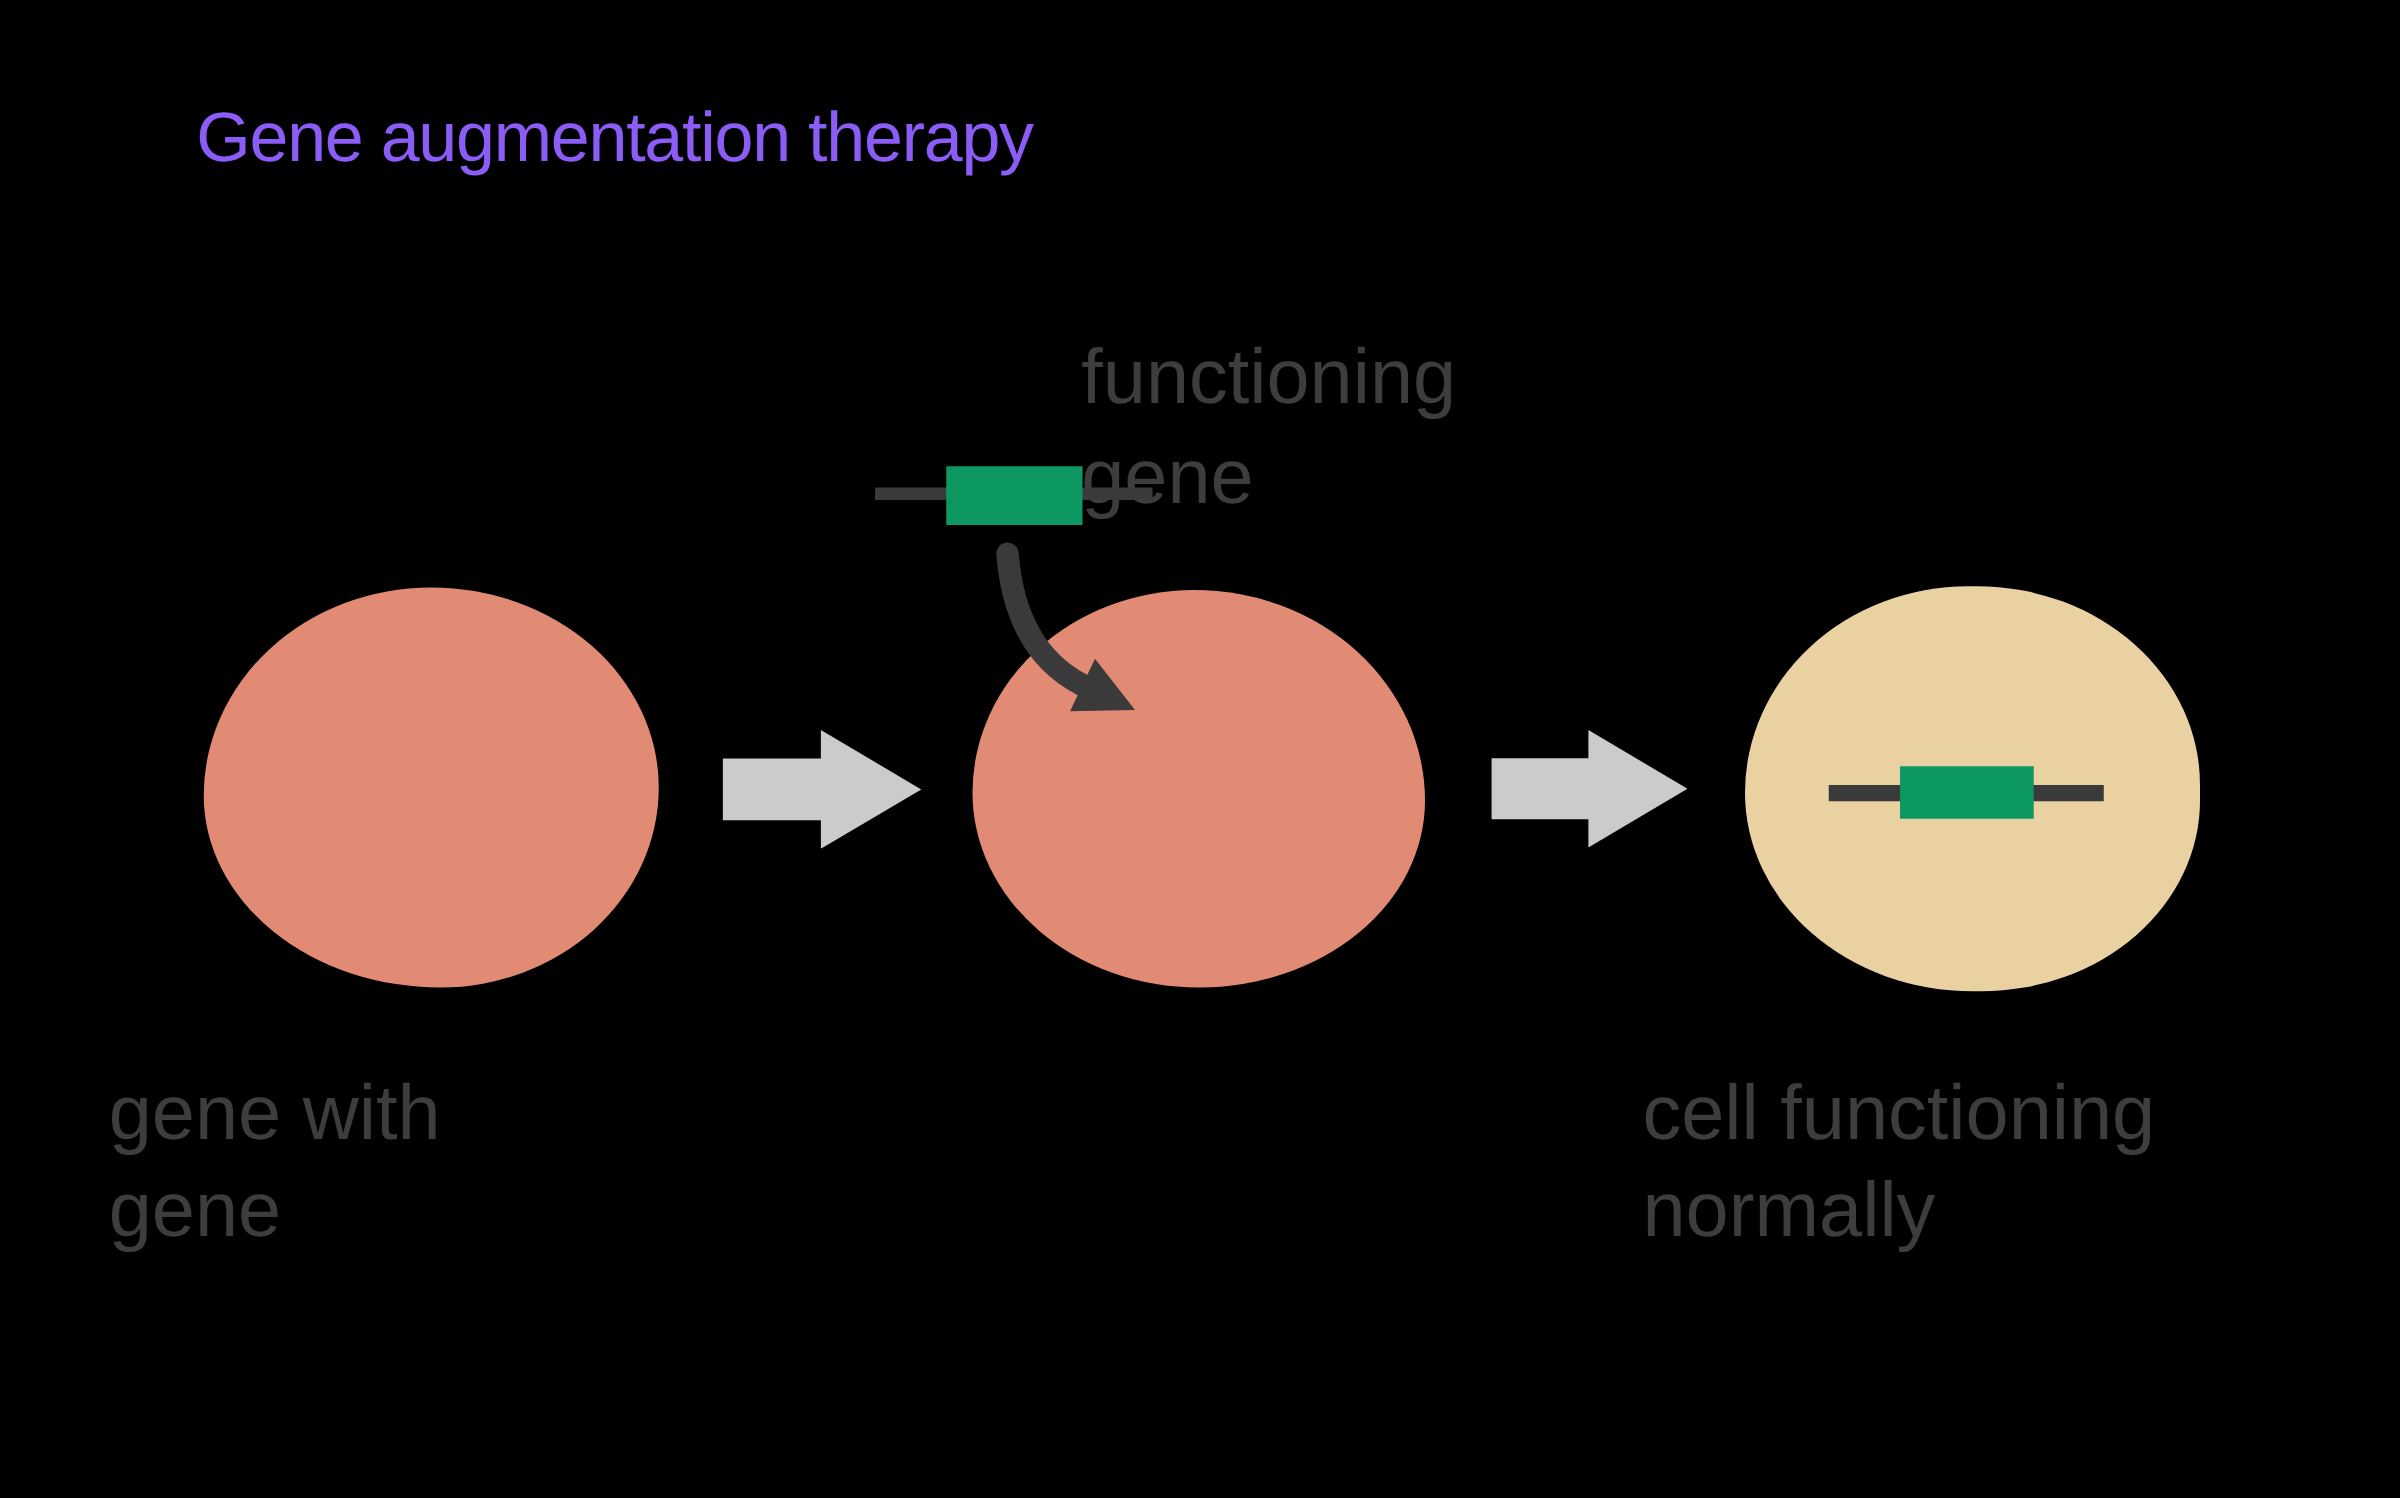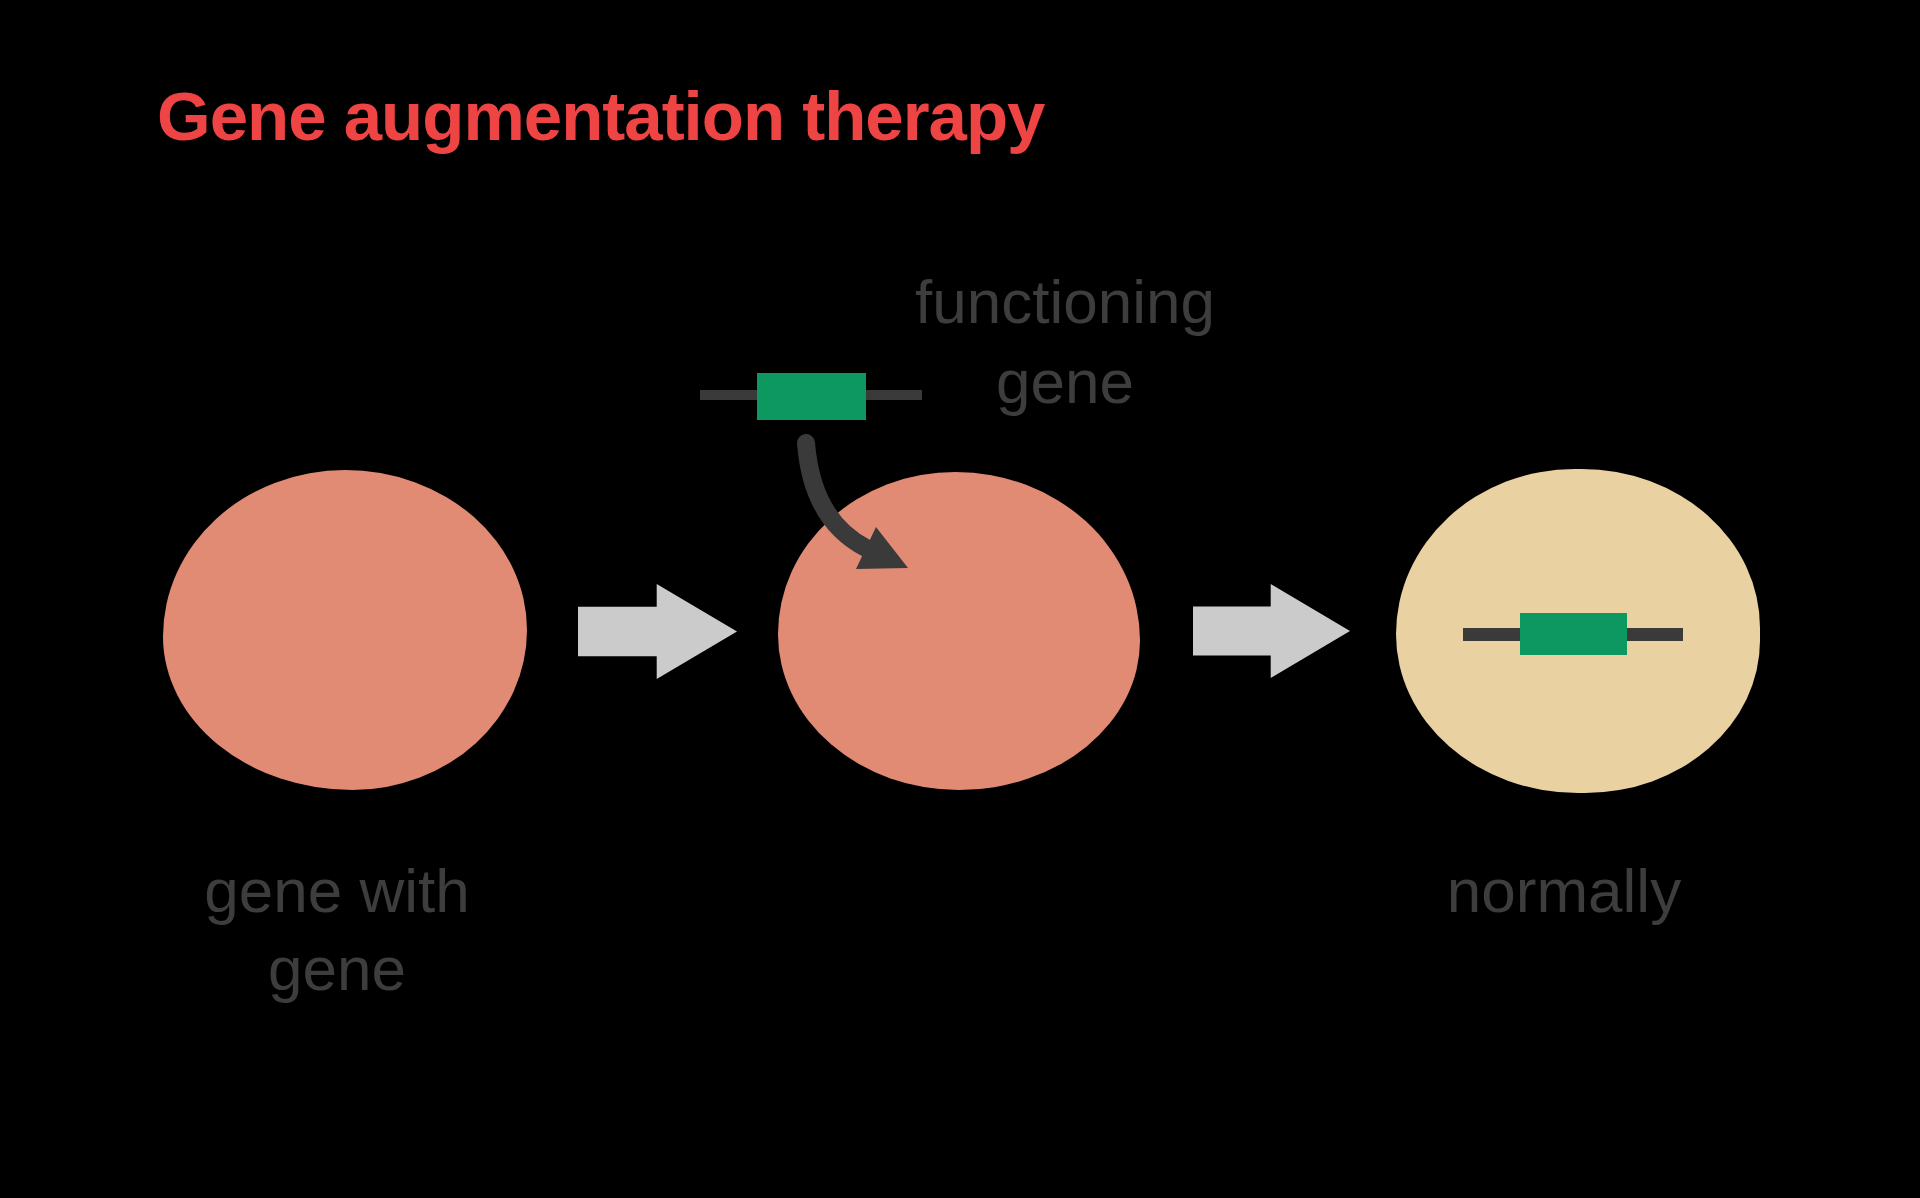--- a/index.html
+++ b/index.html
@@ -2,21 +2,21 @@
 <html><head>
 <meta charset="utf-8">
 <style>
   html,body{margin:0;padding:0;background:#000;}
   #canvas{
     position:relative;width:1920px;height:1198px;background:#000000;overflow:hidden;
     font-family:"Liberation Sans","DejaVu Sans",sans-serif;
   }
   .title{
     position:absolute;left:157px;top:76px;
-    font-size:69px;font-weight:700;color:#ef4444;letter-spacing:-1px;line-height:1.2;
+    font-size:56px;font-weight:400;color:#8b5cf6;letter-spacing:-1px;line-height:1.2;
     white-space:nowrap;
   }
   .cell{position:absolute;}
   .cell-faulty-1{
     left:163px;top:470px;width:364px;height:320px;background:#e28b74;
     border-radius:50% 50% 48% 52% / 52% 50% 50% 48%;
   }
   .cell-faulty-2{
     left:778px;top:472px;width:362px;height:318px;background:#e28b74;
     border-radius:49% 51% 50% 50% / 51% 53% 47% 49%;
@@ -35,21 +35,21 @@
   .gene-strand{position:absolute;background:#3a3a3a;}
   .gene-box{position:absolute;background:#0d9862;}
   .gene-float{left:700px;top:373px;width:222px;height:47px;}
   .gene-float .gene-strand{left:0;top:17px;width:222px;height:10px;}
   .gene-float .gene-box{left:57px;top:0;width:109px;height:47px;}
   .gene-inserted{left:1463px;top:613px;width:220px;height:42px;}
   .gene-inserted .gene-strand{left:0;top:15px;width:220px;height:13px;}
   .gene-inserted .gene-box{left:57px;top:0;width:107px;height:42px;}
   .label{
     position:absolute;color:#3d3d3d;font-size:62px;line-height:78px;
-    text-align:center;font-weight:400;
+    text-align:left;font-weight:400;
   }
   .label-gene{left:865px;top:262px;width:400px;line-height:80px;}
   .label-cell1{left:87px;top:852px;width:500px;}
   .label-cell3{left:1314px;top:852px;width:500px;}
   .insertion-arrow-svg{position:absolute;left:0;top:0;width:1920px;height:1198px;pointer-events:none;}
 </style>
 </head>
 <body>
 
 <div id="canvas">
@@ -82,16 +82,17 @@
     <path d="M 806 443 Q 812 520 866 548" fill="none" stroke="#3a3a3a" stroke-width="18" stroke-linecap="round"></path>
     <polygon points="908,568 856,569 876,527" fill="#3a3a3a"></polygon>
   </svg>
 
   <div class="label label-cell1">
     <div>gene with</div>
     <div>gene</div>
   </div>
 
   <div class="label label-cell3">
+    <div>cell functioning</div>
     <div>normally</div>
   </div>
 
 </div>
 
 </body></html>

